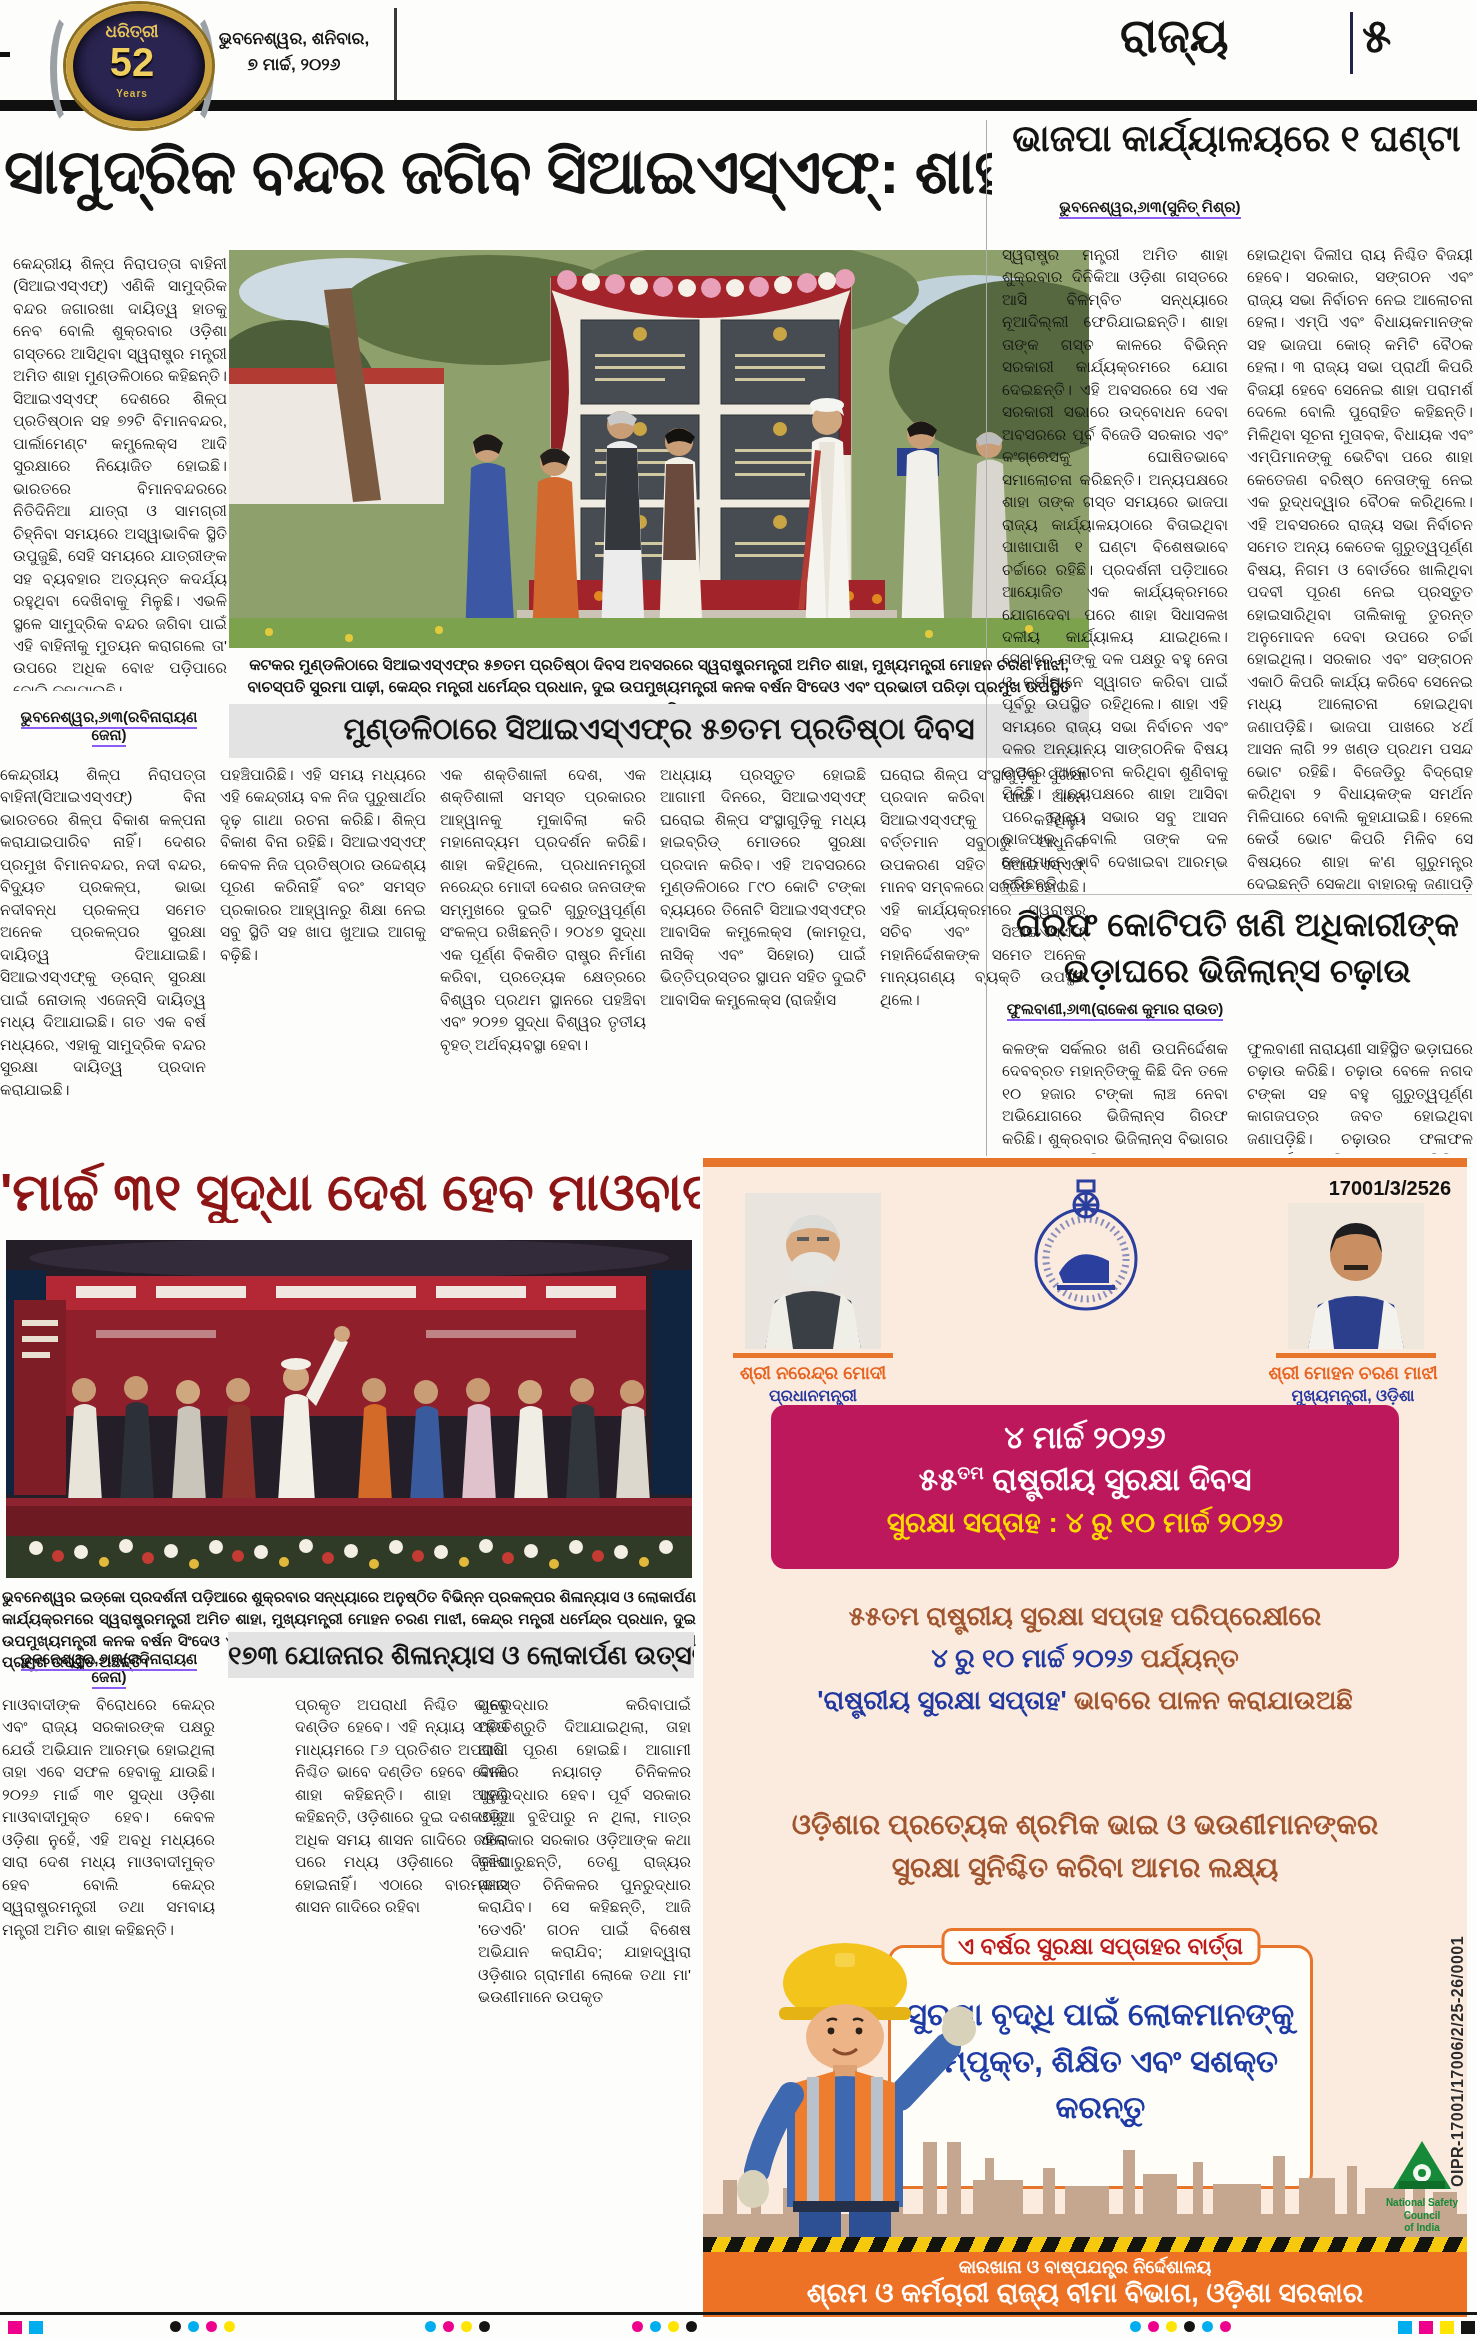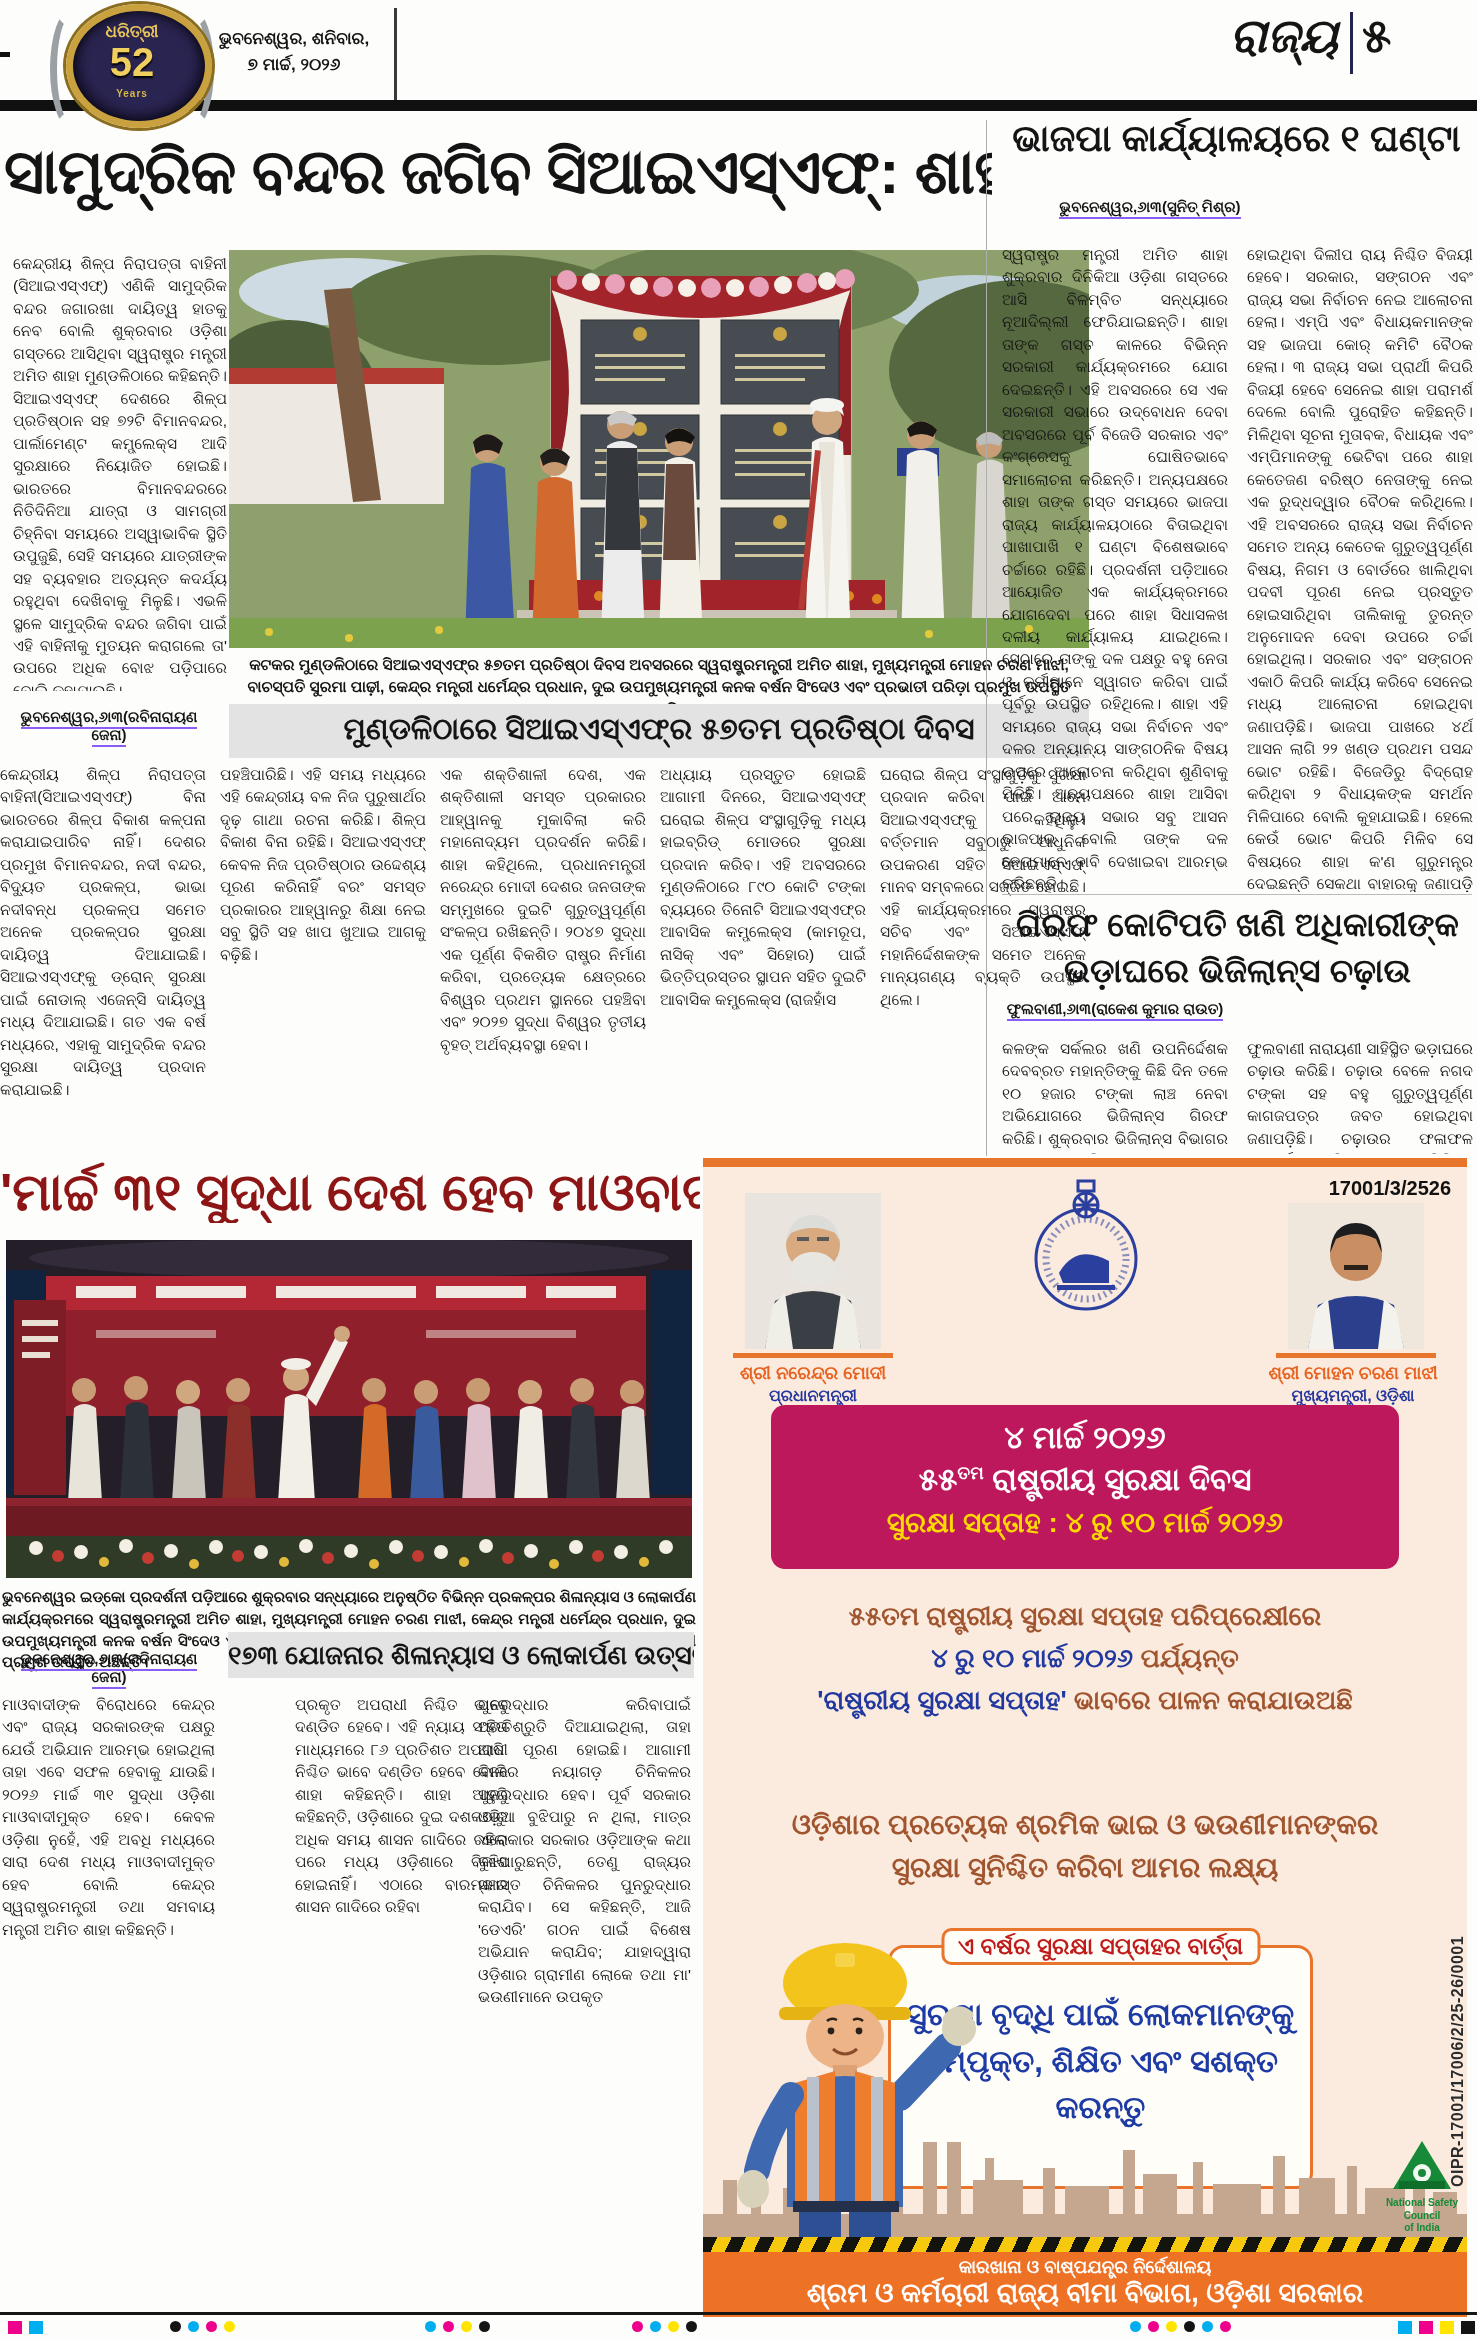--- a/index.html
+++ b/index.html
@@ -18,21 +18,21 @@
       background:radial-gradient(ellipse at 50% 40%,#2a2450 55%,#161234 90%);
       border:7px solid #c9a23f;box-shadow:0 0 0 3px #8a6d20, inset 0 0 14px #000;}
   #logo .paren{position:absolute;width:34px;height:104px;top:8px;border:7px solid #9aa0a4;border-radius:50%;}
   #logo .pl{left:-2px;border-right:none;border-top-color:transparent;border-bottom-color:transparent;}
   #logo .pr{right:-2px;border-left:none;border-top-color:transparent;border-bottom-color:transparent;}
   #logo .t1{position:absolute;top:20px;left:0;width:100%;text-align:center;color:#e8c55a;font-size:17px;font-weight:800;}
   #logo .t2{position:absolute;top:38px;left:0;width:100%;text-align:center;color:#f0cf5e;font-size:40px;font-weight:800;text-shadow:0 2px 2px #000;}
   #logo .t3{position:absolute;top:86px;left:0;width:100%;text-align:center;color:#d9b84a;font-size:10px;font-weight:700;letter-spacing:1px;}
   #dateline{left:210px;top:26px;width:168px;font-size:17px;font-weight:700;text-align:center;line-height:1.55;}
   #mast-div{left:394px;top:8px;width:3px;height:92px;background:#3a3a3a;}
-  #section-name{left:1120px;top:8px;width:218px;font-size:47px;font-weight:800;text-align:right;font-style:italic;}
+  #section-name{left:1120px;top:8px;width:218px;font-size:47px;font-weight:800;}
   #page-div{left:1350px;top:12px;width:3px;height:62px;background:#23224e;}
   #page-num{left:1362px;top:8px;width:70px;font-size:47px;font-weight:800;}
   #mast-rule{left:0;top:100px;width:1477px;height:11px;background:#101010;z-index:2;}
   #corner-tick{left:0;top:52px;width:10px;height:5px;background:#111;}
   
   #lead-headline{left:4px;top:116px;width:988px;height:116px;font-size:62px;font-weight:800;
      letter-spacing:-1px;line-height:112px;white-space:nowrap;overflow:hidden;}
   #lead-intro{left:13px;top:253px;width:214px;height:438px;}
   #photo1{left:229px;top:250px;width:860px;height:398px;overflow:hidden;background:#93a871;}
   #caption1{left:229px;top:654px;width:860px;font-size:15.5px;font-weight:700;line-height:1.45;text-align:center;}

